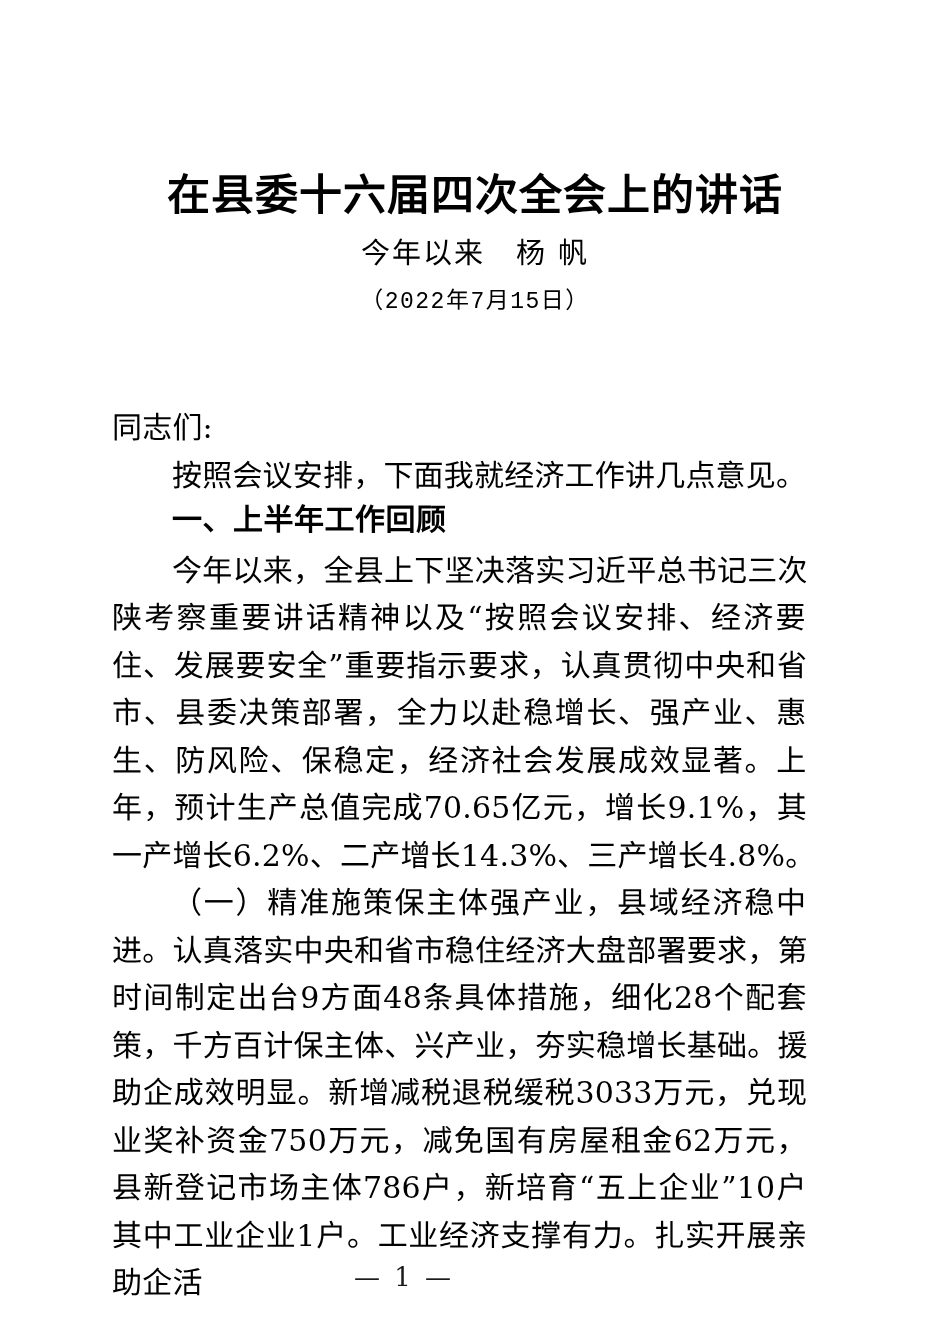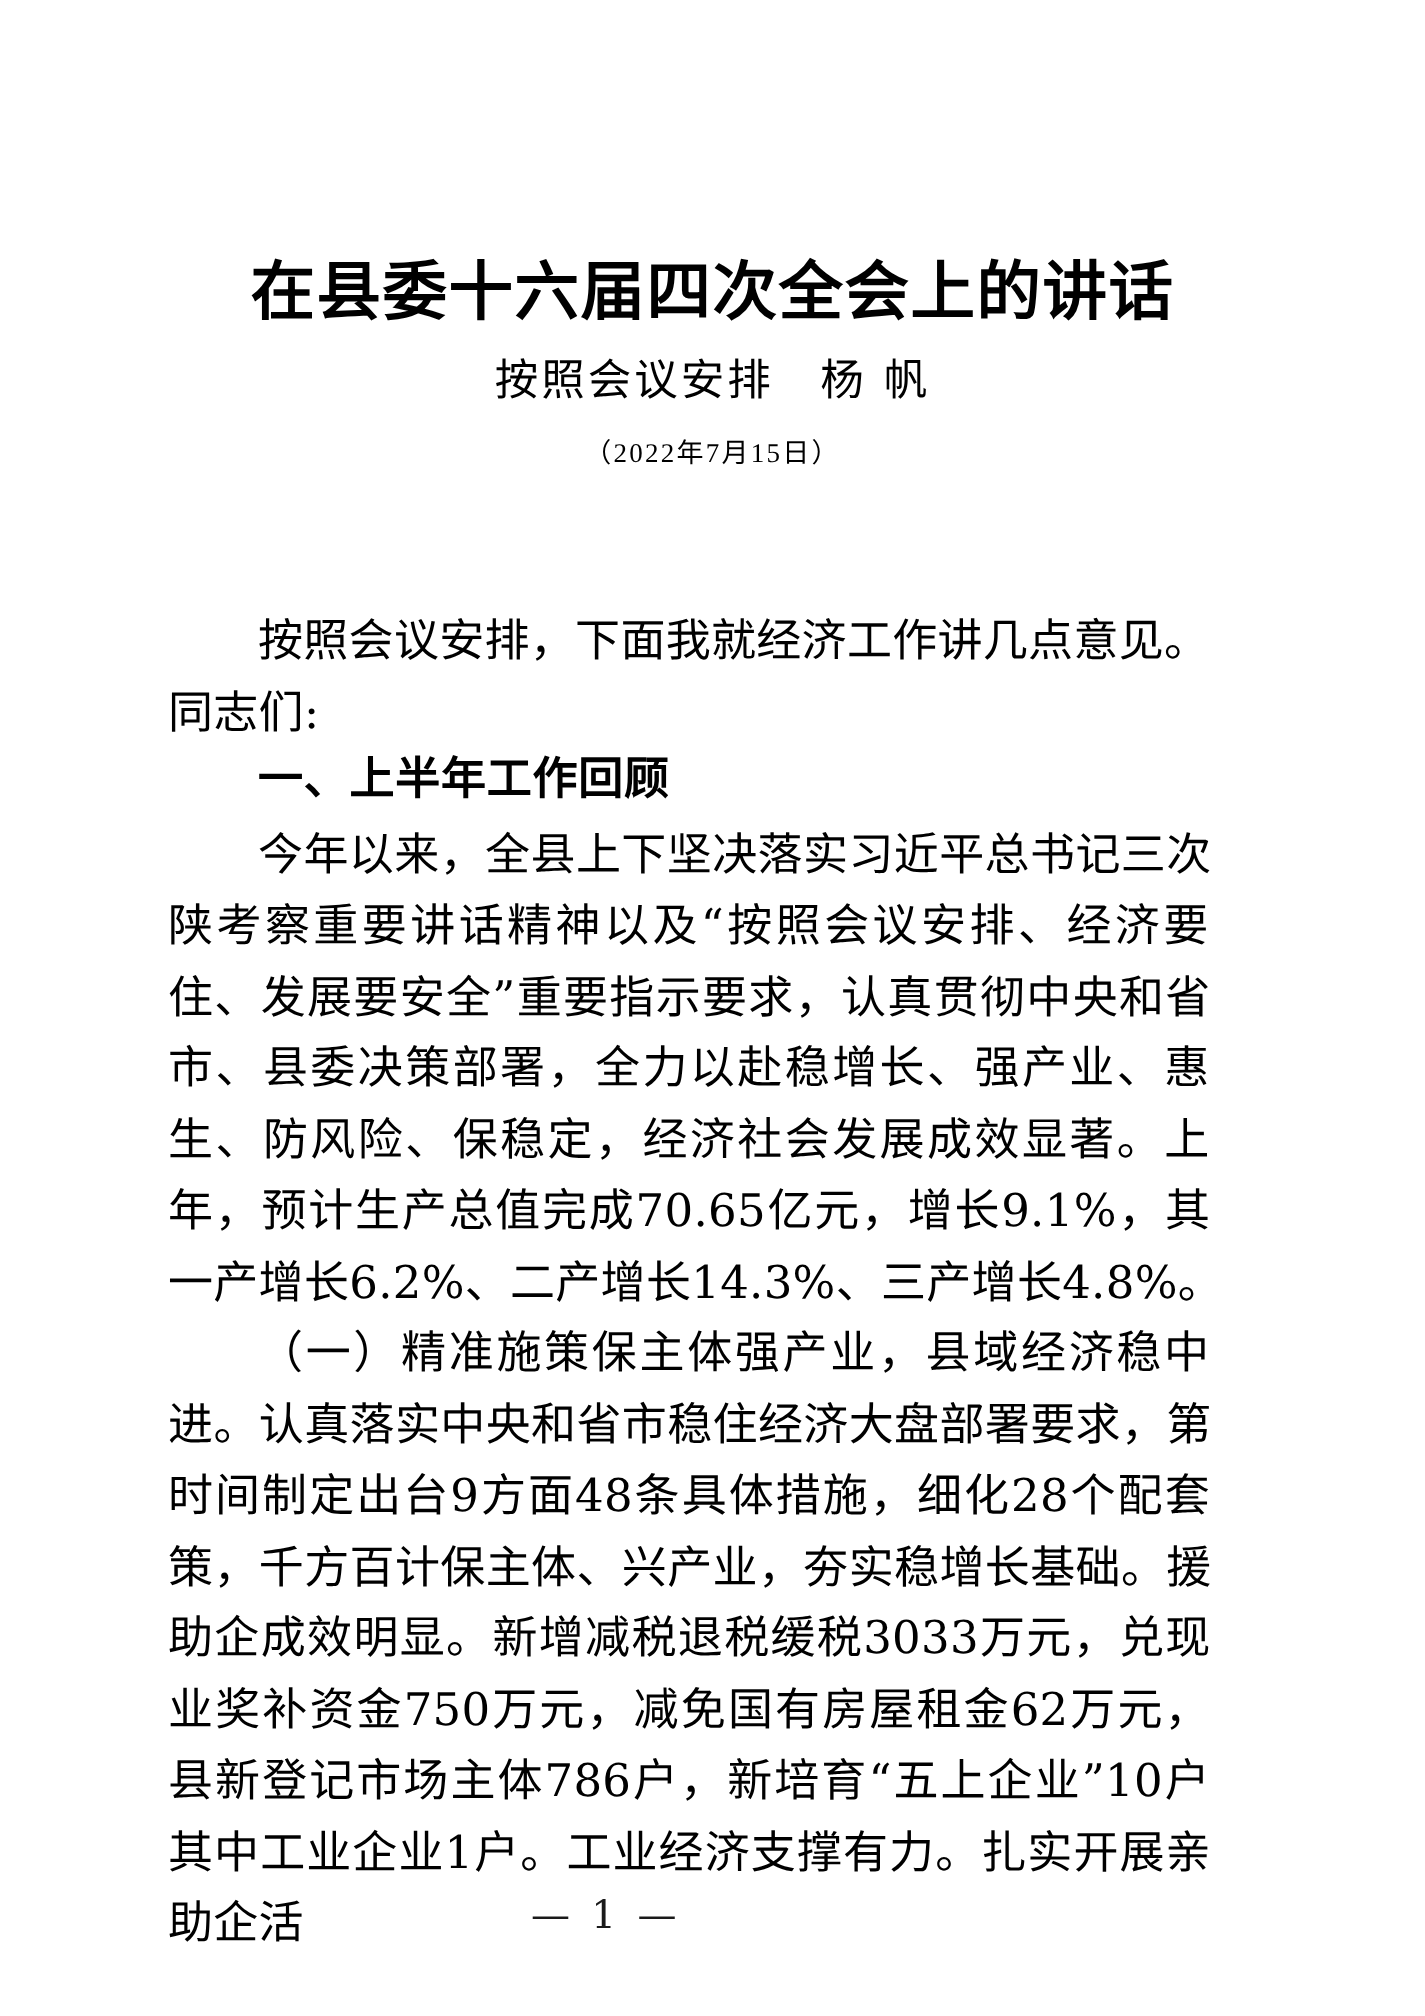--- a/index.html
+++ b/index.html
@@ -44,22 +44,22 @@
   .doc-byline {
     font-family: "DejaVu Serif", "Liberation Serif", serif;
     font-weight: normal;
     font-size: 29px;
     line-height: 46px;
     margin: 8px 0 0 0;
     letter-spacing: 2px;
     white-space: pre;
   }
   .doc-date {
-    font-family: Liberation Serif, serif;
-    font-size: 18px;
+    font-family: Liberation Mono, monospace;
+    font-size: 23px;
     line-height: 44px;
     margin: 4px 0 0 0;
     letter-spacing: 1.5px;
     white-space: nowrap;
   }
 
   
   .body-block {
     margin-top: 80px;
   }
@@ -104,29 +104,29 @@
 </style>
 </head>
 <body>
 
 <div class="page">
 
   <div class="doc-body">
 
     <div class="title-block">
       <h1 class="doc-title">在县委十六届四次全会上的讲话</h1>
-      <div class="doc-byline">按照会议安排　杨 帆</div>
+      <div class="doc-byline">今年以来　杨 帆</div>
       <div class="doc-date">（2022年7月15日）</div>
     </div>
 
     <div class="body-block">
 
+      <p class="para salutation">同志们:</p>
+
       <p class="para indent">按照会议安排，下面我就经济工作讲几点意见。</p>
-
-      <p class="para salutation">同志们:</p>
 
       <h2 class="section-heading">一、上半年工作回顾</h2>
 
       <p class="para indent">今年以来，全县上下坚决落实习近平总书记三次来陕考察重要讲话精神以及“按照会议安排、经济要稳住、发展要安全”重要指示要求，认真贯彻中央和省、市、县委决策部署，全力以赴稳增长、强产业、惠民生、防风险、保稳定，经济社会发展成效显著。上半年，预计生产总值完成70.65亿元，增长9.1%，其中一产增长6.2%、二产增长14.3%、三产增长4.8%。</p>
 
       <p class="para indent">（一）精准施策保主体强产业，县域经济稳中有进。认真落实中央和省市稳住经济大盘部署要求，第一时间制定出台9方面48条具体措施，细化28个配套政策，千方百计保主体、兴产业，夯实稳增长基础。援企助企成效明显。新增减税退税缓税3033万元，兑现企业奖补资金750万元，减免国有房屋租金62万元，全县新登记市场主体786户，新培育“五上企业”10户、其中工业企业1户。工业经济支撑有力。扎实开展亲商助企活</p>
 
     </div>
 
   </div>

